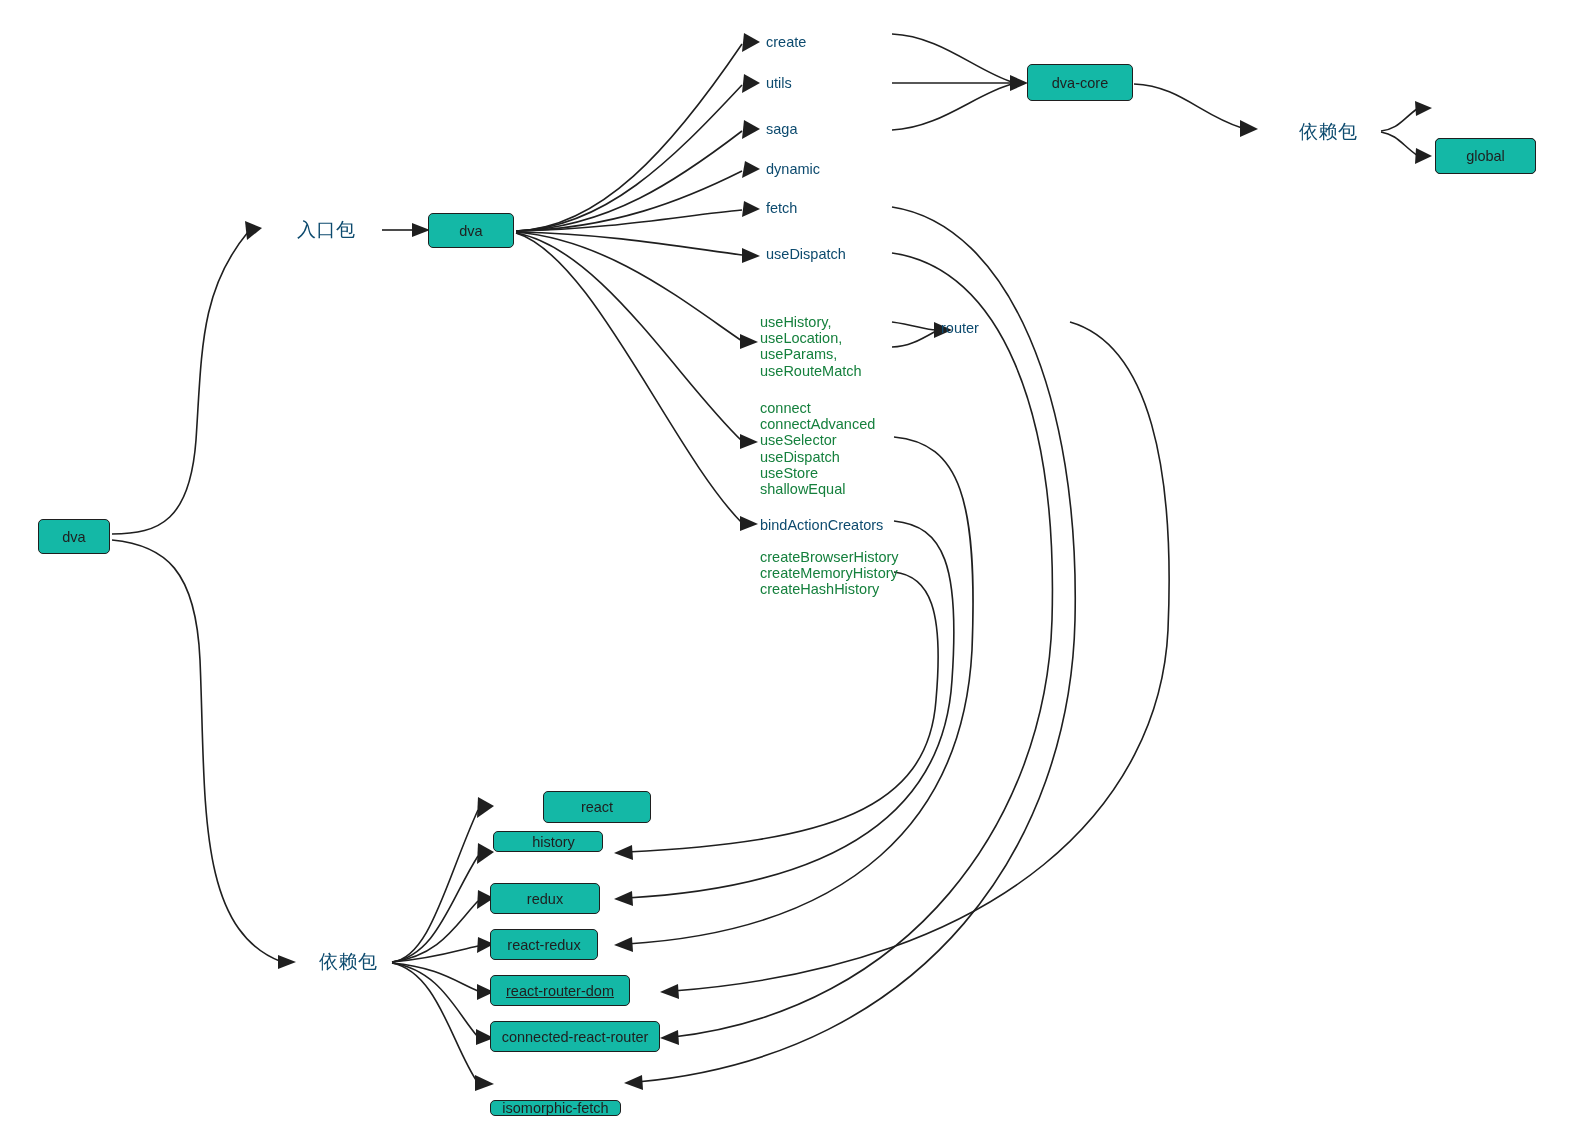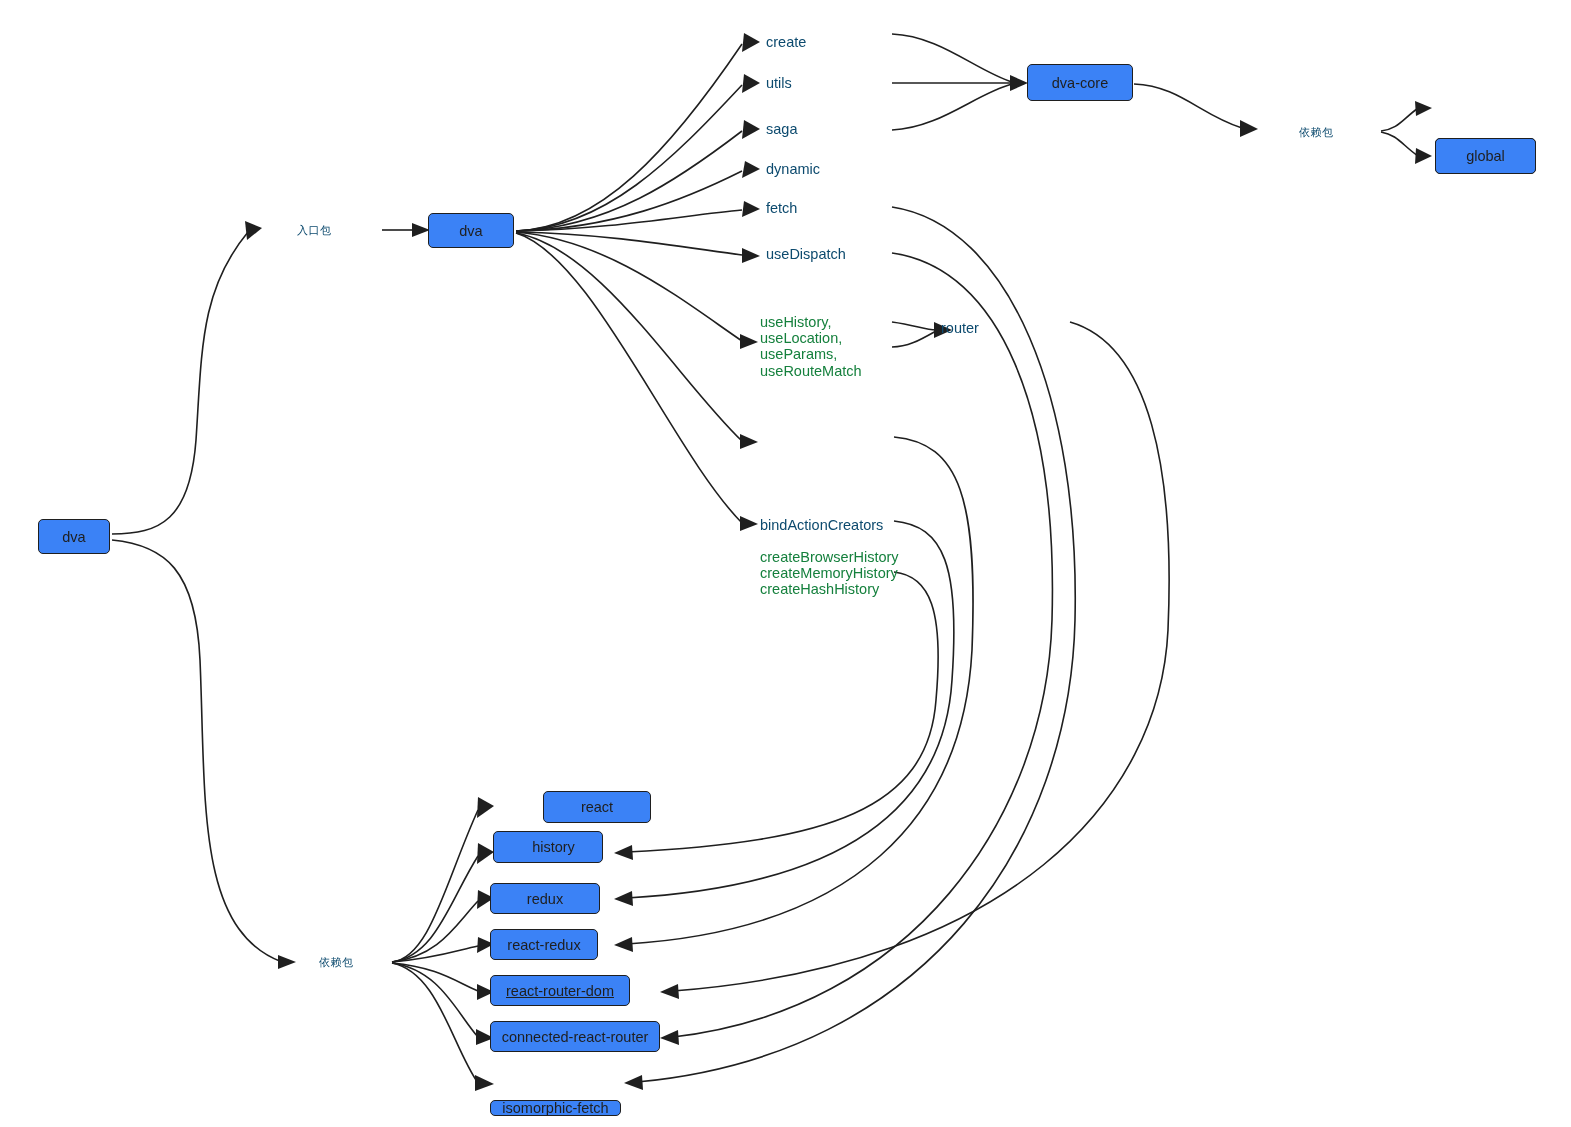--- a/index.html
+++ b/index.html
@@ -30,37 +30,37 @@
   }
   svg.wires polygon.arrowhead {
     fill: #1f1f1f;
     stroke: none;
   }
   .node-box {
     position: absolute;
     box-sizing: border-box;
     border: 1.7px solid #1f1f1f;
     border-radius: 5px;
-    background: #3b82f6;
+    background: #14b8a6;
     color: #1f1f1f;
     font-size: 14.5px;
     display: flex;
     align-items: center;
     justify-content: center;
     white-space: nowrap;
   }
   .plain-label {
     position: absolute;
     color: #0c4a6e;
     font-size: 14.5px;
     white-space: nowrap;
     line-height: 16px;
   }
   .plain-label.cjk {
-    font-size: 11px;
+    font-size: 19px;
     letter-spacing: 0.5px;
   }
   .multi-label {
     position: absolute;
     color: #15803d;
     font-size: 14.5px;
     line-height: 16.2px;
     white-space: pre;
   }
 </style>
@@ -182,20 +182,26 @@
   <div class="plain-label" style="left:766px; top:200px;">fetch</div>
   <div class="plain-label" style="left:766px; top:246px;">useDispatch</div>
 
   <div class="multi-label" style="left:760px; top:314px;">useHistory,
 useLocation,
 useParams,
 useRouteMatch</div>
 
   <div class="plain-label" style="left:941px; top:320px;">router</div>
 
+  <div class="multi-label" style="left:760px; top:400px;">connect
+connectAdvanced
+useSelector
+useDispatch
+useStore
+shallowEqual</div>
 
   <div class="plain-label" style="left:760px; top:517px;">bindActionCreators</div>
 
   <div class="multi-label" style="left:760px; top:549px;">createBrowserHistory
 createMemoryHistory
 createHashHistory</div>
 
   <div class="node-box" style="left:1027px; top:64px; width:106px; height:37px;">
     <span>dva-core</span>
   </div>
@@ -207,21 +213,21 @@
   </div>
   <div class="node-box" style="left:1435px; top:138px; width:101px; height:36px;">
     <span>global</span>
   </div>
 
   <div class="plain-label cjk" style="left:319px; top:954px;">依赖包</div>
 
   <div class="node-box" style="left:495px; top:791px; width:108px; height:32px;margin-left:48px;">
     <span>react</span>
   </div>
-  <div class="node-box" style="left:493px; top:831px; width:110px; height:32px;padding-left:11px;">
+  <div class="node-box" style="left:493px; top:831px; width:110px; height:21px;padding-left:11px;">
     <span>history</span>
   </div>
   <div class="node-box" style="left:490px; top:883px; width:110px; height:31px;">
     <span>redux</span>
   </div>
   <div class="node-box" style="left:490px; top:929px; width:108px; height:31px;">
     <span>react-redux</span>
   </div>
   <div class="node-box" style="left:490px; top:975px; width:140px; height:31px;text-decoration:underline;">
     <span>react-router-dom</span>

